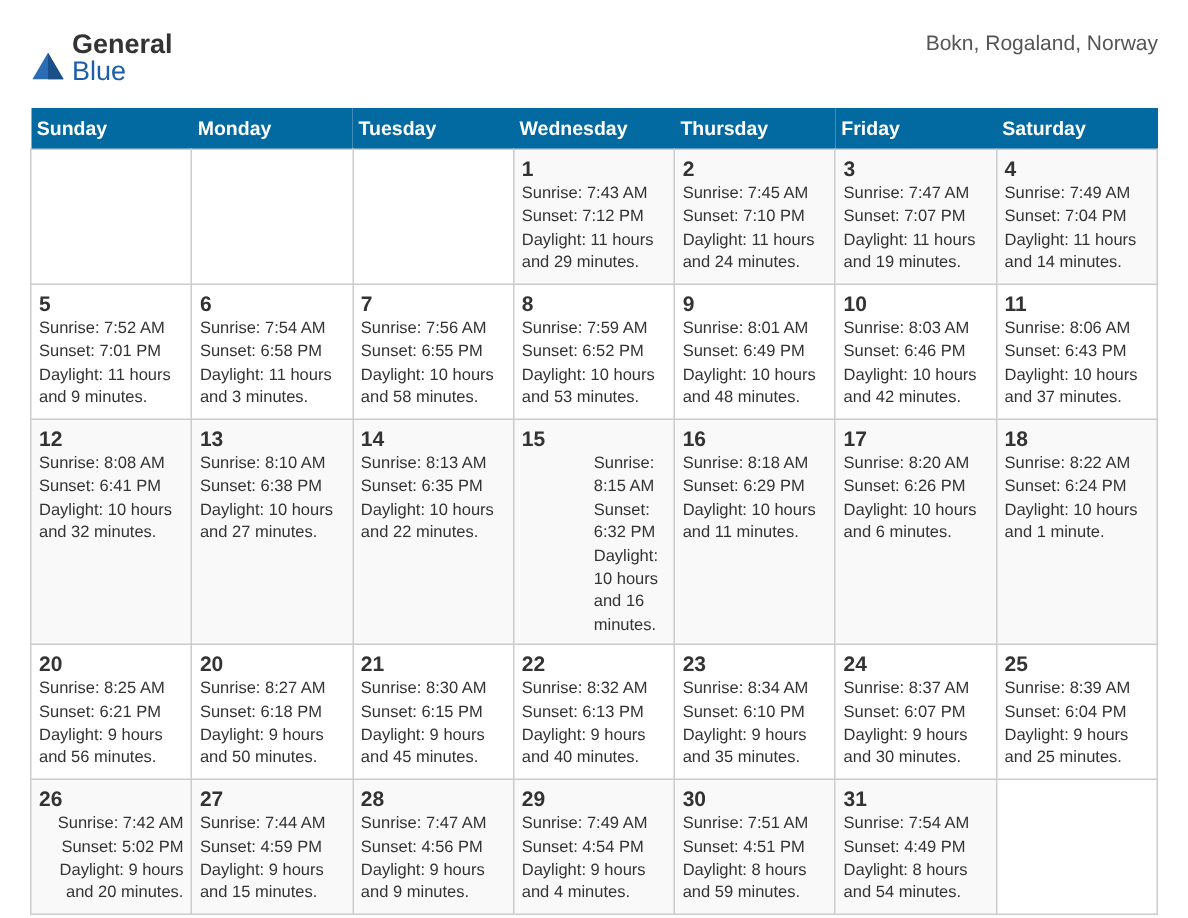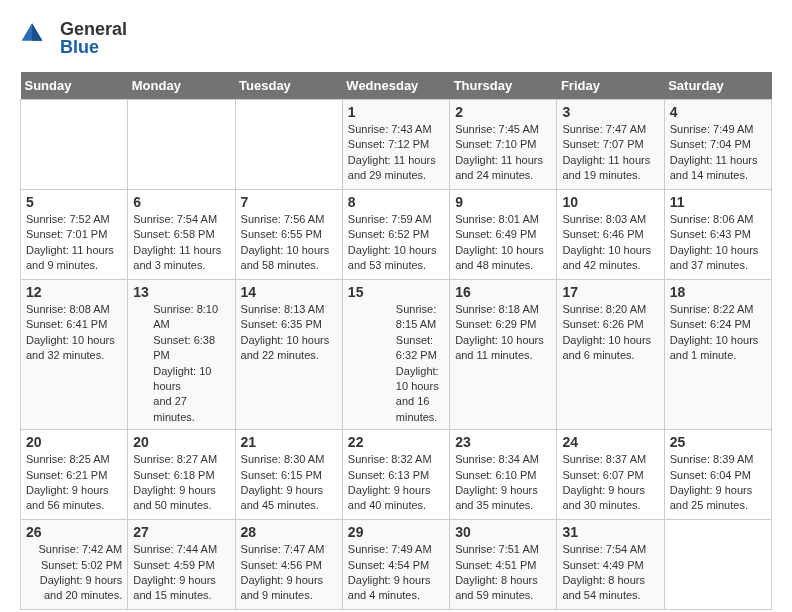--- a/index.html
+++ b/index.html
@@ -11,22 +11,22 @@
       padding: 20px;
     }
     .header {
       display: flex;
       justify-content: space-between;
       align-items: flex-start;
       margin-bottom: 16px;
     }
     .logo {
       display: flex;
-      align-items: flex-start;
-      gap: 16px;
+      align-items: flex-end;
+      gap: 4px;
     }
     .logo-icon {
       width: 24px;
       height: 24px;
     }
     .title-block {
       text-align: right;
     }
     .month-year {
       font-size: 36px;
@@ -37,21 +37,21 @@
     .location {
       font-size: 14px;
       color: #555;
     }
     table {
       width: 100%;
       border-collapse: collapse;
       table-layout: fixed;
     }
     thead th {
-      background-color: #737373;
+      background-color: #0369a1;
       color: #fff;
       padding: 6px 4px;
       font-size: 13px;
       font-weight: bold;
       text-align: left;
     }
     tbody td {
       border: 1px solid #ccc;
       vertical-align: top;
       padding: 4px 5px;
@@ -81,24 +81,25 @@
 <body>
 
 <div class="header">
   <div class="logo">
     <svg class="logo-icon" viewBox="0 0 30 30" xmlns="http://www.w3.org/2000/svg">
       <polygon points="15,4 28,26 2,26" fill="#2a6db5"></polygon>
       <polygon points="15,4 28,26 15,26" fill="#1a4f8a"></polygon>
     </svg>
     <div>
       <div style="font-size:18px;font-weight:bold;color:#333;line-height:1;">General</div>
-      <div style="font-size:18px;font-weight:bold;color:#1a5fa8;line-height:1;">Blue</div>
+      <div style="font-size:18px;font-weight:normal;color:#1a5fa8;line-height:1;">Blue</div>
     </div>
   </div>
   <div class="title-block">
+    <div class="location">Bokn, Rogaland, Norway</div>
   </div>
 </div>
 
 <table>
   <thead>
     <tr>
       <th>Sunday</th>
       <th>Monday</th>
       <th>Tuesday</th>
       <th>Wednesday</th>
@@ -195,21 +196,21 @@
       <tr>
         <td>
           <span class="day-number">12</span>
           <div class="day-info" style="white-space: pre-line;">Sunrise: 8:08 AM
 Sunset: 6:41 PM
 Daylight: 10 hours
 and 32 minutes.</div>
         </td>
         <td>
           <span class="day-number">13</span>
-          <div class="day-info" style="white-space: pre-line; margin-left: 20px;">Sunrise: 8:10 AM
+          <div class="day-info" style="white-space: pre-line;">Sunrise: 8:10 AM
 Sunset: 6:38 PM
 Daylight: 10 hours
 and 27 minutes.</div>
         </td>
         <td>
           <span class="day-number">14</span>
           <div class="day-info" style="white-space: pre-line;">Sunrise: 8:13 AM
 Sunset: 6:35 PM
 Daylight: 10 hours
 and 22 minutes.</div>

